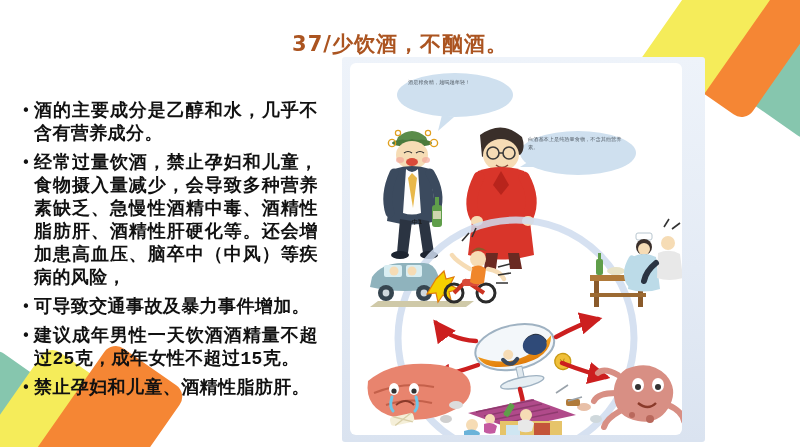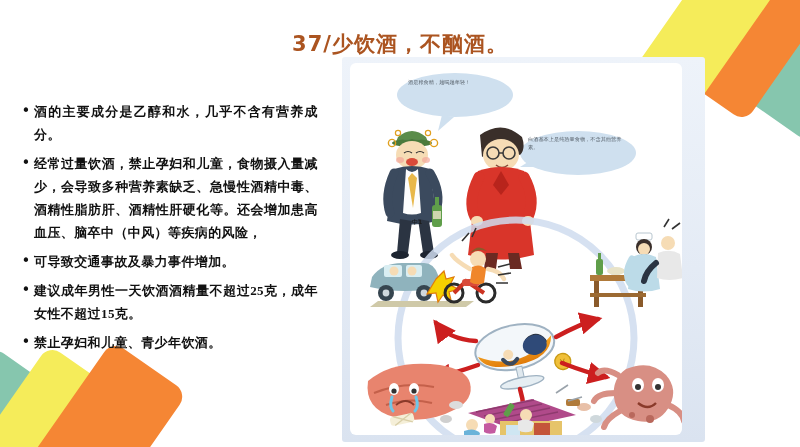--- a/index.html
+++ b/index.html
@@ -80,22 +80,22 @@
   .bullet-row{
     display:flex;align-items:flex-start;
     margin-bottom:6px;
   }
   .bullet-dot{
     width:16px;flex:0 0 16px;
     font-size:15px;line-height:23px;text-align:center;color:#111;
   }
   .bullet-text{
     flex:1;
-    font-family:Liberation Serif, serif;
-    font-size:13px;
+    font-family:Liberation Mono, monospace;
+    font-size:18px;
     line-height:23px;
     font-weight:600;
     letter-spacing:0.4px;
     color:#111;
     text-align:justify;
   }
 
   
   #panel{
     position:absolute;left:342px;top:57px;
@@ -164,21 +164,21 @@
       <span class="bullet-text">可导致交通事故及暴力事件增加。</span>
     </div>
 
     <div class="bullet-row">
       <span class="bullet-dot">•</span>
       <span class="bullet-text">建议成年男性一天饮酒酒精量不超过25克，成年女性不超过15克。</span>
     </div>
 
     <div class="bullet-row">
       <span class="bullet-dot">•</span>
-      <span class="bullet-text">禁止孕妇和儿童、青少年饮酒。</span>
+      <span class="bullet-text">禁止孕妇和儿童、酒精性脂肪肝。</span>
     </div>
 
   </div>
 
   <div id="panel">
     <div id="panel-inner">
 
       <svg id="art" viewBox="0 0 332 372">
         <defs>
           <linearGradient id="amber" x1="0" y1="0" x2="0" y2="1">

